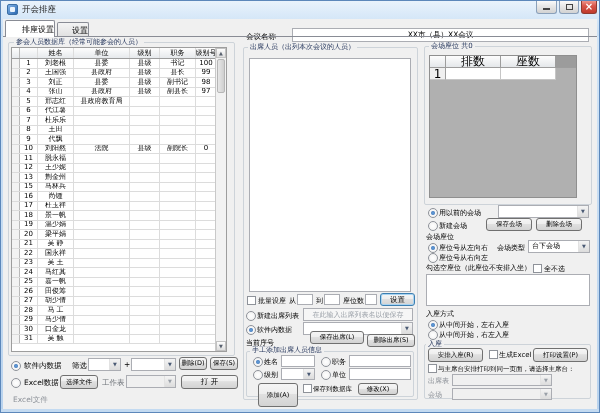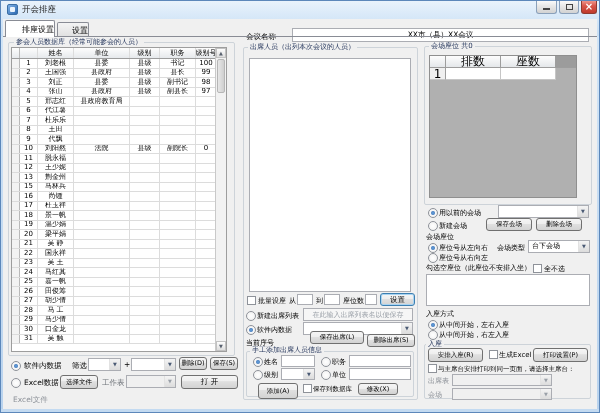--- a/index.html
+++ b/index.html
@@ -464,21 +464,21 @@
 
   <div class="rd" style="left:253px;top:370px"></div>
   <div class="lbl small" style="left:264px;top:371px">级别</div>
   <div class="cmb" style="left:281px;top:368px;width:34px;height:12px">
       <span class="ar">▼</span>
     </div>
   <div class="rd" style="left:321px;top:370px"></div>
   <div class="lbl small" style="left:332px;top:371px">单位</div>
   <input class="ti" style="left: 349px; top: 368px; width: 62px; height: 12px;">
 
-  <div class="btn tiny" style="left:258px;top:383px;width:40px;height:16px">添加(A)</div>
+  <div class="btn tiny" style="left:258px;top:383px;width:40px;height:24px">添加(A)</div>
   <div class="cb" style="left:303px;top:384px"></div>
   <div class="lbl tiny" style="left:313px;top:385px">保存到数据库</div>
   <div class="btn tiny" style="left:358px;top:383px;width:40px;height:12px">修改(X)</div>
 
   <div class="gb" style="left:424px;top:46px;width:168px;height:159px"></div>
   <div class="gcap" style="left:429px;top:42px">会场座位 共0</div>
 
   <div id="vgrid">
     <div class="vhead">
       <div class="vh w16"></div>

